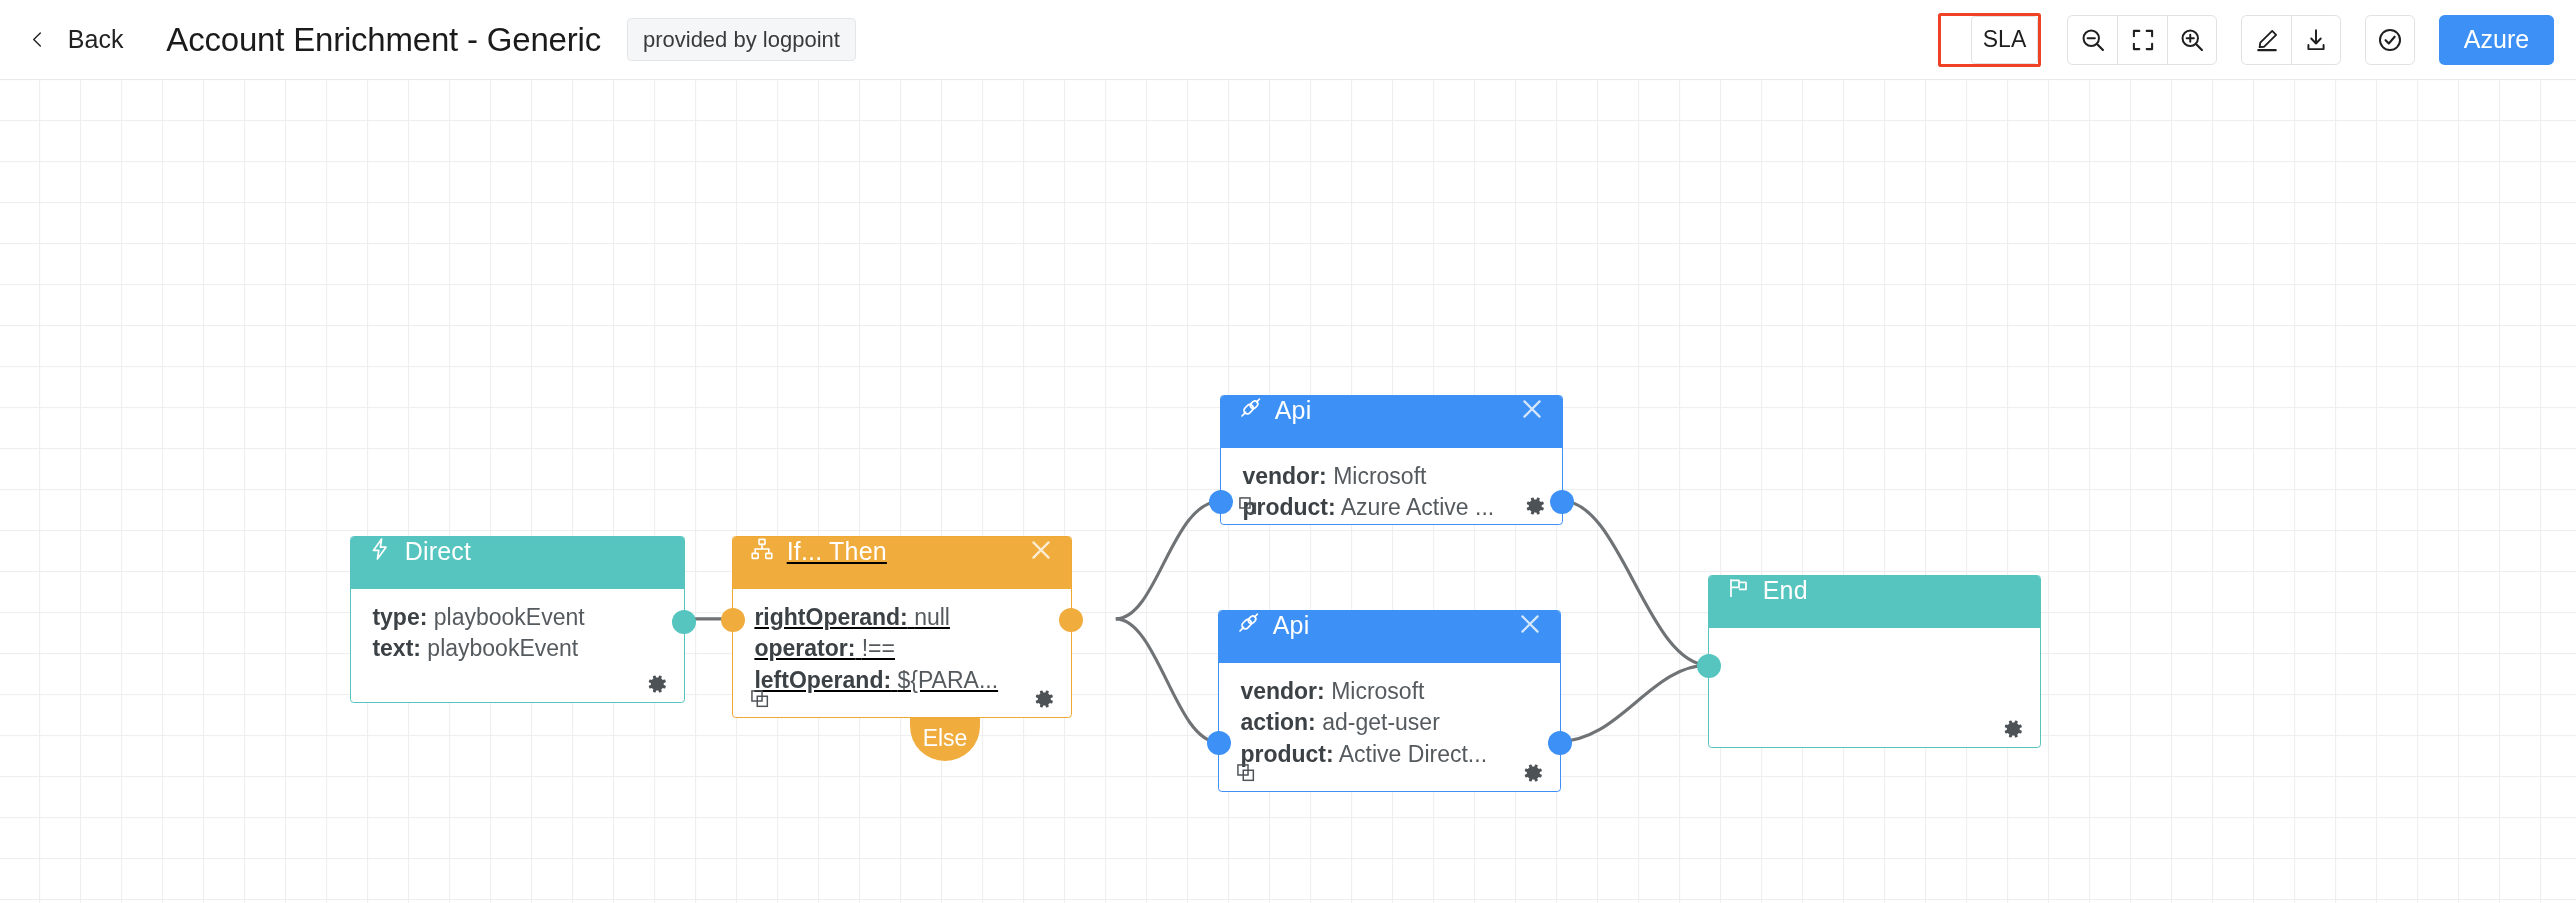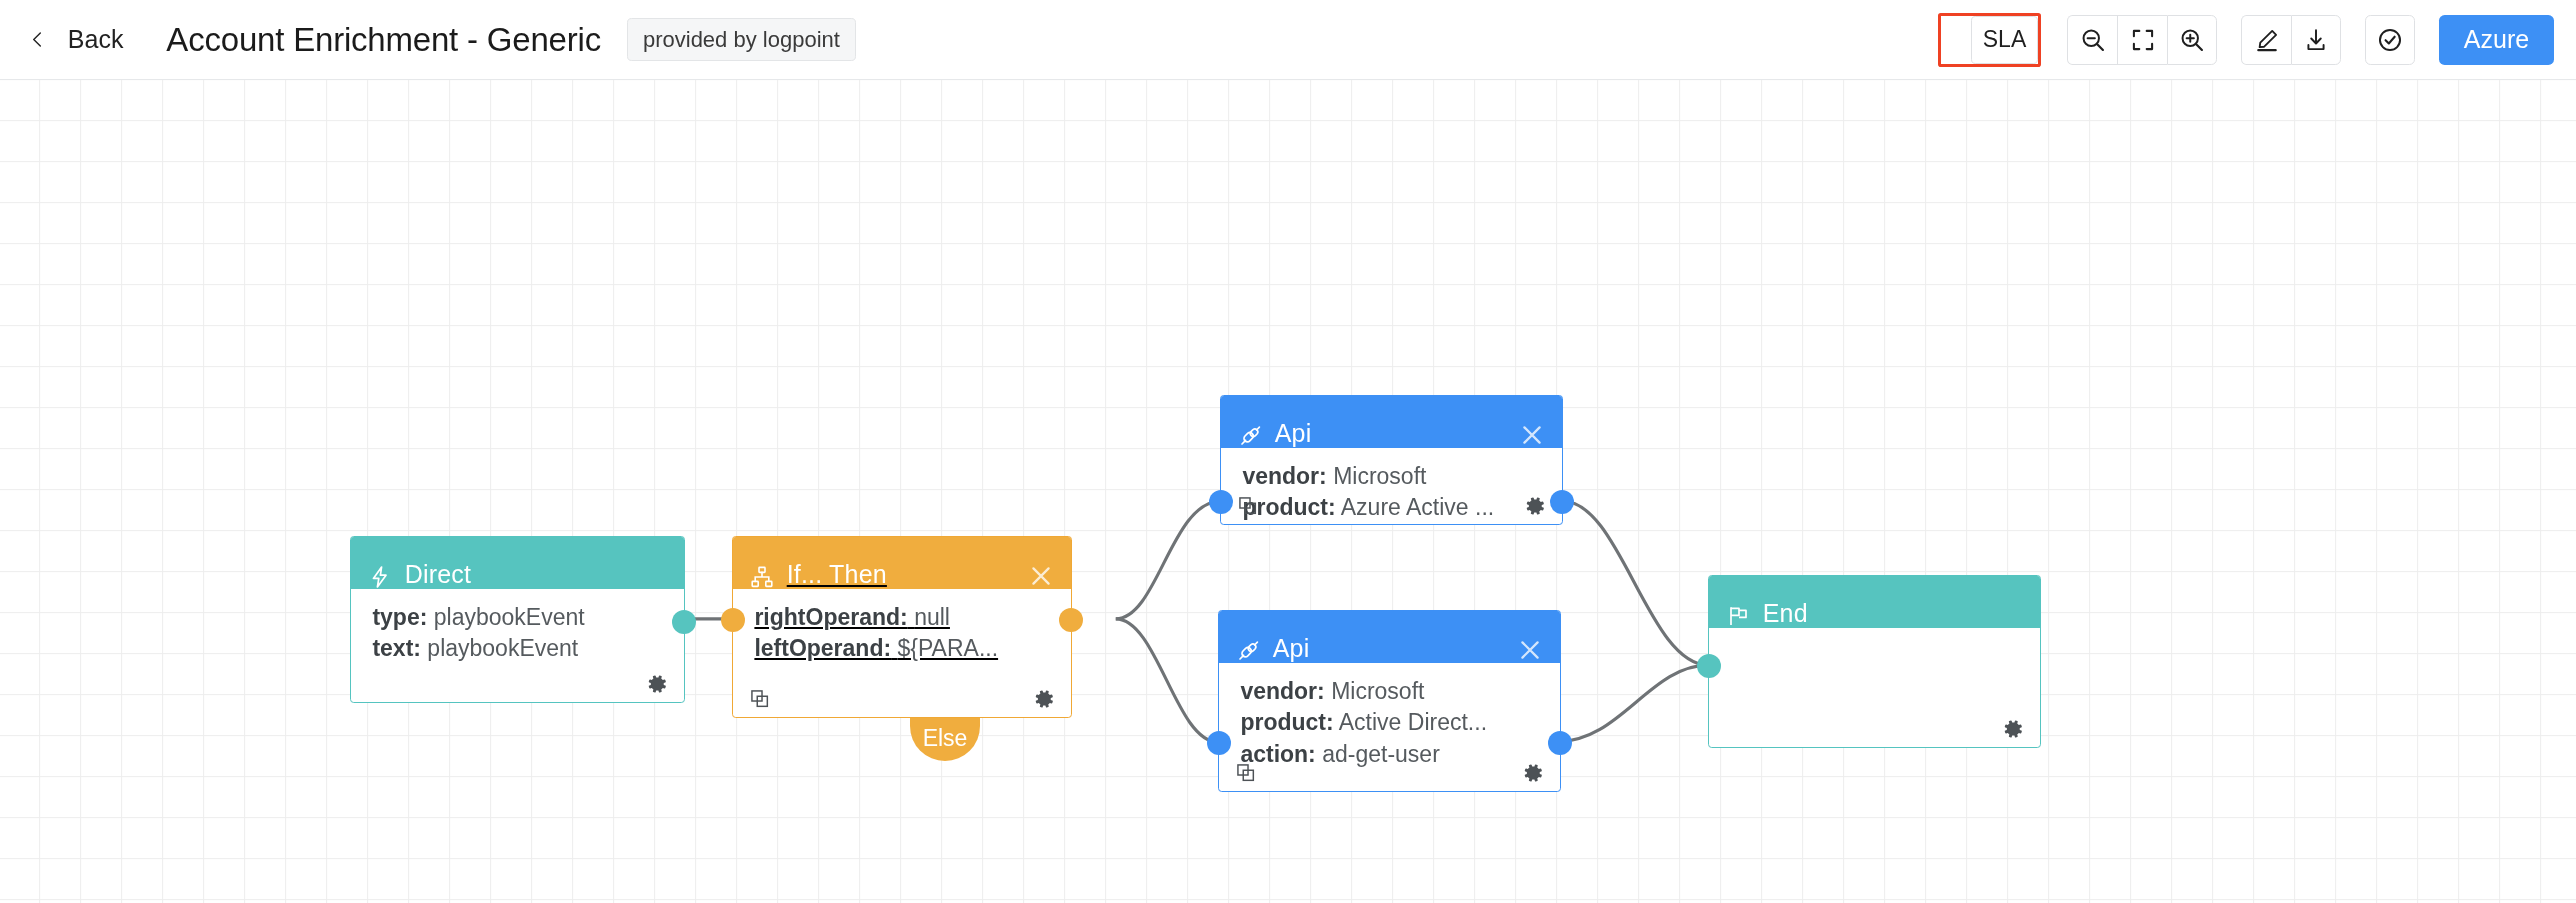--- a/index.html
+++ b/index.html
@@ -125,21 +125,21 @@
   
   .node {
     position: absolute;
     background: #fff;
     border-radius: 3.7px;
     z-index: 10;
     display: flex; flex-direction: column;
   }
   .node-head {
     height: 52px;
-    display: flex; align-items: flex-end;
+    display: flex; align-items: flex-start;
     padding: 0 16.7px;
     color: #fff;
     border-radius: 2.8px 2.8px 0 0;
     position: relative;
     flex: 0 0 auto;
   }
   .node-head .n-icon { width: 24px; height: 24px; margin-right: 13px; flex: 0 0 auto; }
   .node-title { font-size: 25px; color: #fff; letter-spacing: 0.2px; }
   .node-close {
     margin-left: auto; width: 26px; height: 26px;
@@ -333,20 +333,23 @@
         <span class="node-title">If... Then</span>
         <svg class="node-close" viewBox="0 0 24 24">
           <path d="M5 5 L19 19 M19 5 L5 19" stroke="#fff" stroke-width="2.1" stroke-linecap="round"></path>
         </svg>
       </div>
       <div class="node-body">
         <div class="kv">
           <b>rightOperand:</b> <span>null</span>
         </div>
         <div class="kv">
+          <b>operator:</b> <span>!==</span>
+        </div>
+        <div class="kv">
           <b>leftOperand:</b> <span>${PARA...</span>
         </div>
         <div class="node-foot">
           <svg class="copy-ic" viewBox="0 0 24 24">
             <g fill="none" stroke="#4d5256" stroke-width="1.6">
               <rect x="3.2" y="3.2" width="11" height="11"></rect>
               <rect x="9" y="9" width="11" height="11"></rect>
             </g>
           </svg>
           <svg class="gear-ic" viewBox="0 0 24 24">
@@ -416,24 +419,24 @@
         <span class="node-title">Api</span>
         <svg class="node-close" viewBox="0 0 24 24">
           <path d="M5 5 L19 19 M19 5 L5 19" stroke="#fff" stroke-width="2.1" stroke-linecap="round"></path>
         </svg>
       </div>
       <div class="node-body">
         <div class="kv">
           <b>vendor:</b> <span>Microsoft</span>
         </div>
         <div class="kv">
+          <b>action:</b> <span>ad-get-user</span>
+        </div>
+        <div class="kv">
           <b>product:</b> <span>Active Direct...</span>
-        </div>
-        <div class="kv">
-          <b>action:</b> <span>ad-get-user</span>
         </div>
         <div class="node-foot">
           <svg class="copy-ic" viewBox="0 0 24 24">
             <g fill="none" stroke="#4d5256" stroke-width="1.6">
               <rect x="3.2" y="3.2" width="11" height="11"></rect>
               <rect x="9" y="9" width="11" height="11"></rect>
             </g>
           </svg>
           <svg class="gear-ic" viewBox="0 0 24 24">
             <path fill="#4d5256" d="M12 8.2a3.8 3.8 0 1 0 0 7.6 3.8 3.8 0 0 0 0-7.6zm0 5.9a2.1 2.1 0 1 1 0-4.2 2.1 2.1 0 0 1 0 4.2z"></path>

